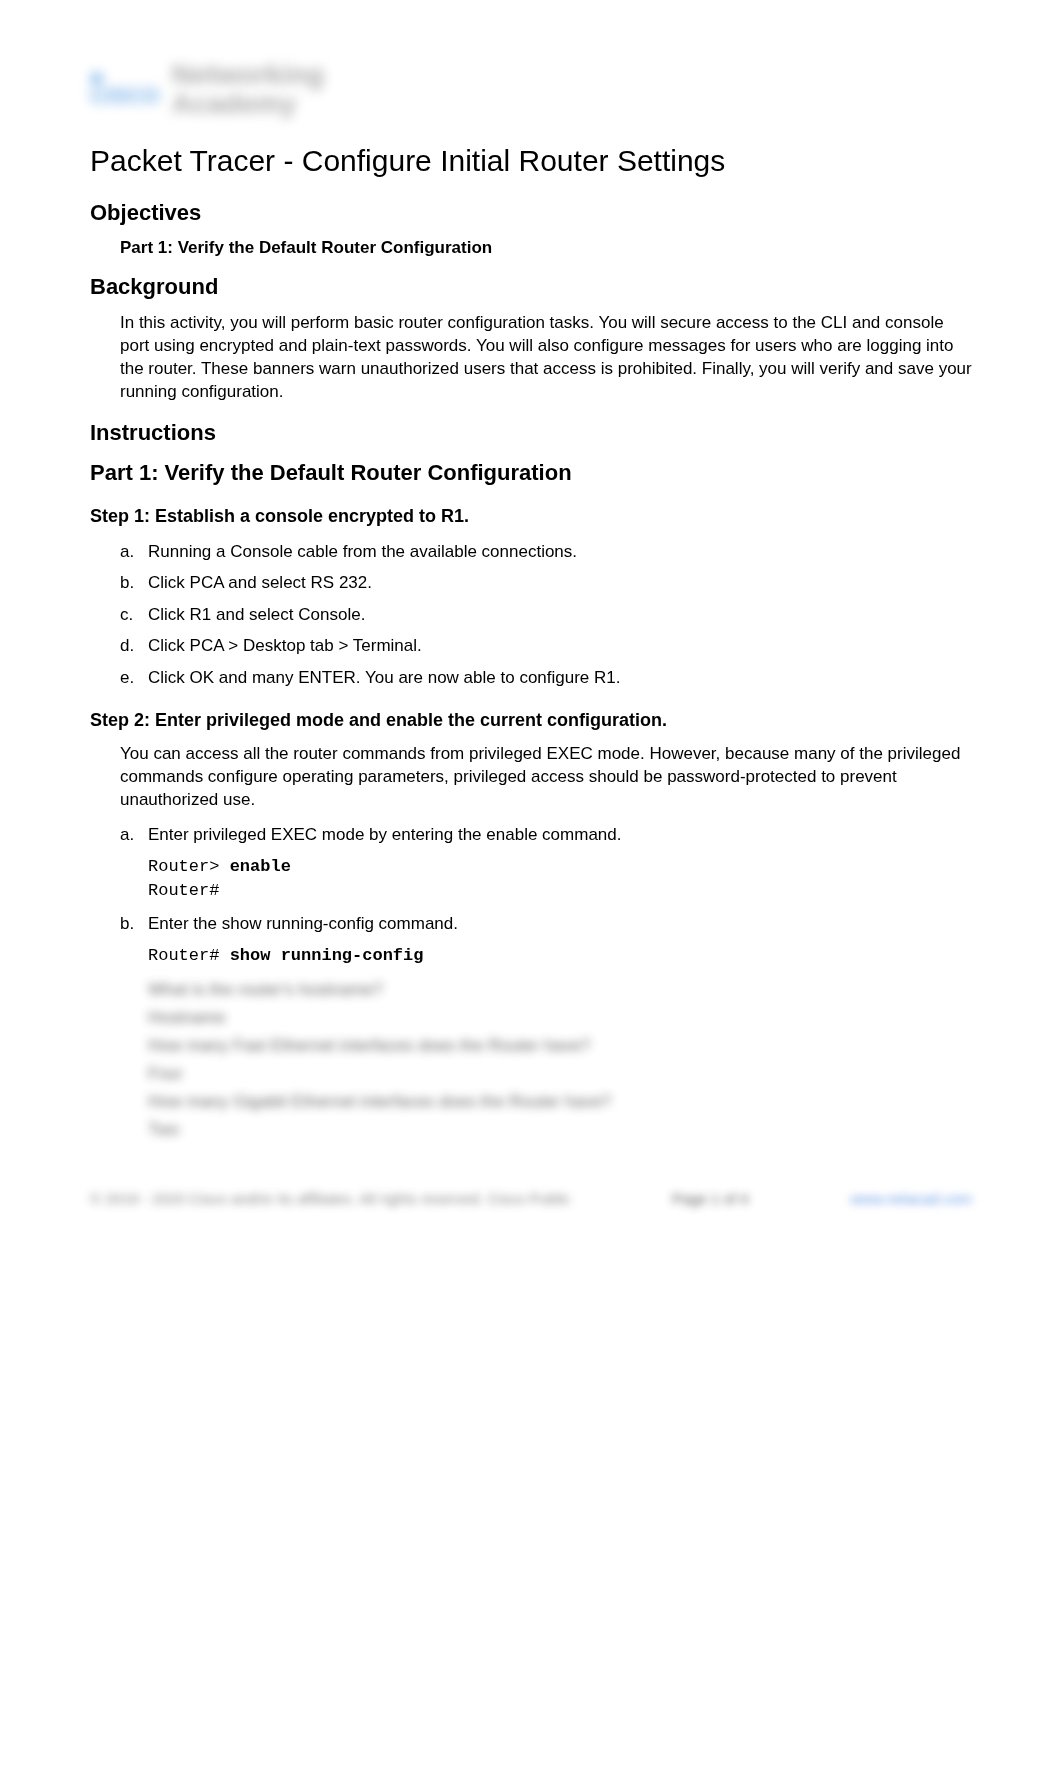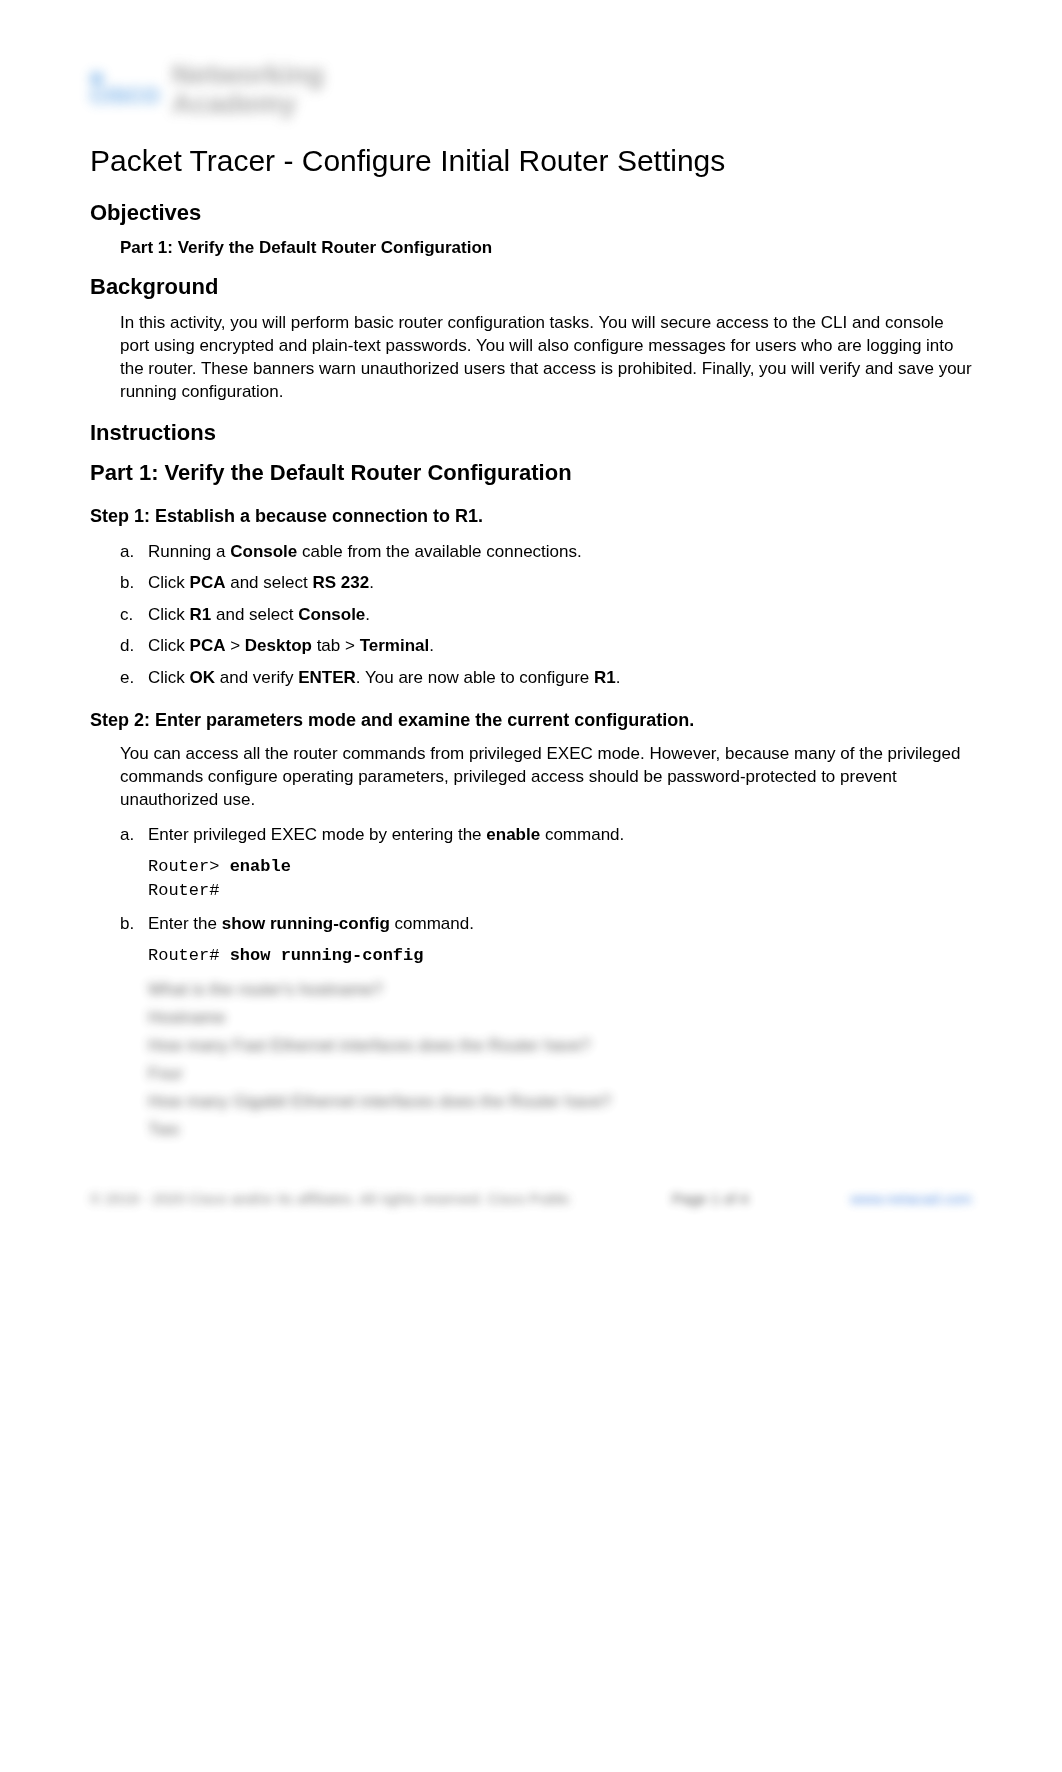--- a/index.html
+++ b/index.html
@@ -111,21 +111,21 @@
       justify-content: space-between;
       align-items: center;
       margin-top: 50px;
       font-size: 15px;
       filter: blur(4px);
       opacity: 0.8;
     }
     .footer .left { color: #666; }
     .footer .center { color: #333; }
     .footer .right { color: #3a7dde; }
-    b { font-weight: bold; }
+    b { font-weight: normal; }
   </style>
 </head>
 <body>
 
 <div class="logo-area">
   <div class="logo-cisco">
     <span class="bars">ılıılı</span>
     <span>CISCO</span>
   </div>
   <div class="logo-text">
@@ -141,40 +141,40 @@
   <p>Part 1: Verify the Default Router Configuration</p>
 </div>
 
 <h2>Background</h2>
 <p class="body-text">In this activity, you will perform basic router configuration tasks. You will secure access to the CLI and console port using encrypted and plain-text passwords. You will also configure messages for users who are logging into the router. These banners warn unauthorized users that access is prohibited. Finally, you will verify and save your running configuration.</p>
 
 <h2>Instructions</h2>
 
 <h3 class="part-heading">Part 1: Verify the Default Router Configuration</h3>
 
-<h3 class="step-heading">Step 1: Establish a because connection to R1.</h3>
+<h3 class="step-heading">Step 1: Establish a console encrypted to R1.</h3>
 <ol class="letter-list">
   <li><span class="marker">a.</span>
     <span>Running a </span><b>Console</b><span> cable from the available connections.</span>
   </li>
   <li><span class="marker">b.</span>
     <span>Click </span><b>PCA</b><span> and select </span><b>RS 232</b><span>.</span>
   </li>
   <li><span class="marker">c.</span>
     <span>Click </span><b>R1</b><span> and select </span><b>Console</b><span>.</span>
   </li>
   <li><span class="marker">d.</span>
     <span>Click </span><b>PCA</b><span> &gt; </span><b>Desktop</b><span> tab &gt; </span><b>Terminal</b><span>.</span>
   </li>
   <li><span class="marker">e.</span>
-    <span>Click </span><b>OK</b><span> and verify </span><b>ENTER</b><span>. You are now able to configure </span><b>R1</b><span>.</span>
+    <span>Click </span><b>OK</b><span> and many </span><b>ENTER</b><span>. You are now able to configure </span><b>R1</b><span>.</span>
   </li>
 </ol>
 
-<h3 class="step-heading">Step 2: Enter parameters mode and examine the current configuration.</h3>
+<h3 class="step-heading">Step 2: Enter privileged mode and enable the current configuration.</h3>
 <p class="body-text">You can access all the router commands from privileged EXEC mode. However, because many of the privileged commands configure operating parameters, privileged access should be password-protected to prevent unauthorized use.</p>
 
 <ol class="letter-list">
   <li><span class="marker">a.</span>
     <span>Enter privileged EXEC mode by entering the </span><b>enable</b><span> command.</span>
     <div class="code-block"><span>Router&gt; </span><span class="cmd">enable</span>
 <span>Router#</span></div>
   </li>
   <li><span class="marker">b.</span>
     <span>Enter the </span><b>show running-config</b><span> command.</span>

